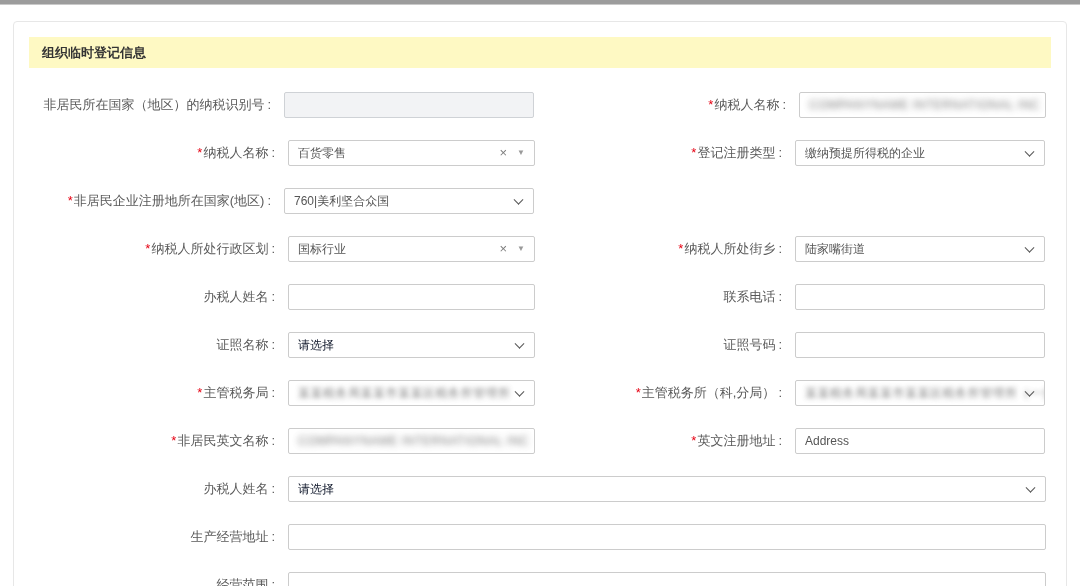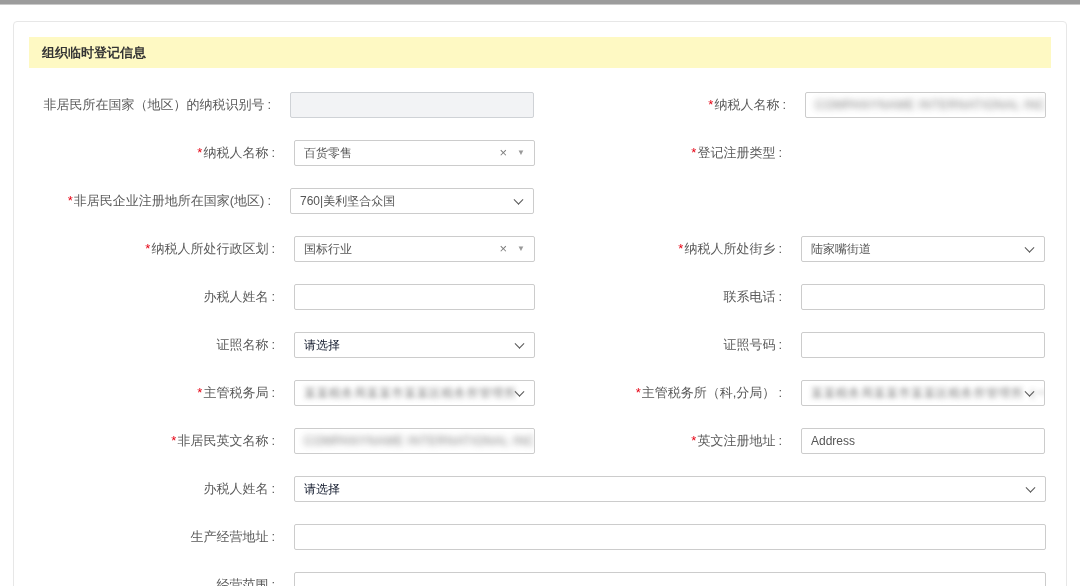--- a/index.html
+++ b/index.html
@@ -42,21 +42,21 @@
     white-space: nowrap;
     overflow: hidden;
   }
   .cell.right .lbl { flex: 0 0 243px; }
   .req { color: #e60012; margin-right: 1px; }
   .colon { padding: 0 1px 0 3px; }
   .ctl {
     flex: 1;
     position: relative;
     height: 26px;
-    margin-left: 18px;
+    margin-left: 12px;
     margin-right: 5px;
     border: 1px solid #ccc;
     border-radius: 2px;
     background: #fff;
     display: flex;
     align-items: center;
     padding: 0 9px;
     font-size: 12px;
     color: #555;
     white-space: nowrap;
@@ -116,20 +116,24 @@
       <div class="cell left">
         <div class="lbl"><span class="req">*</span><span>纳税人名称</span><span class="colon">:</span></div>
         <div class="ctl clearable">
           <span>百货零售</span>
           <span class="clear-x">×</span>
           <span class="caret">▼</span>
         </div>
       </div>
       <div class="cell right">
         <div class="lbl"><span class="req">*</span><span>登记注册类型</span><span class="colon">:</span></div>
+        <div class="ctl select">
+          <span>缴纳预提所得税的企业</span>
+          <span class="chev"></span>
+        </div>
       </div>
     </div>
 
     <div class="row">
       <div class="cell right">
         <div class="lbl"><span class="req">*</span><span>非居民企业注册地所在国家(地区)</span><span class="colon">:</span></div>
         <div class="ctl select">
           <span>760|美利坚合众国</span>
           <span class="chev"></span>
         </div>

